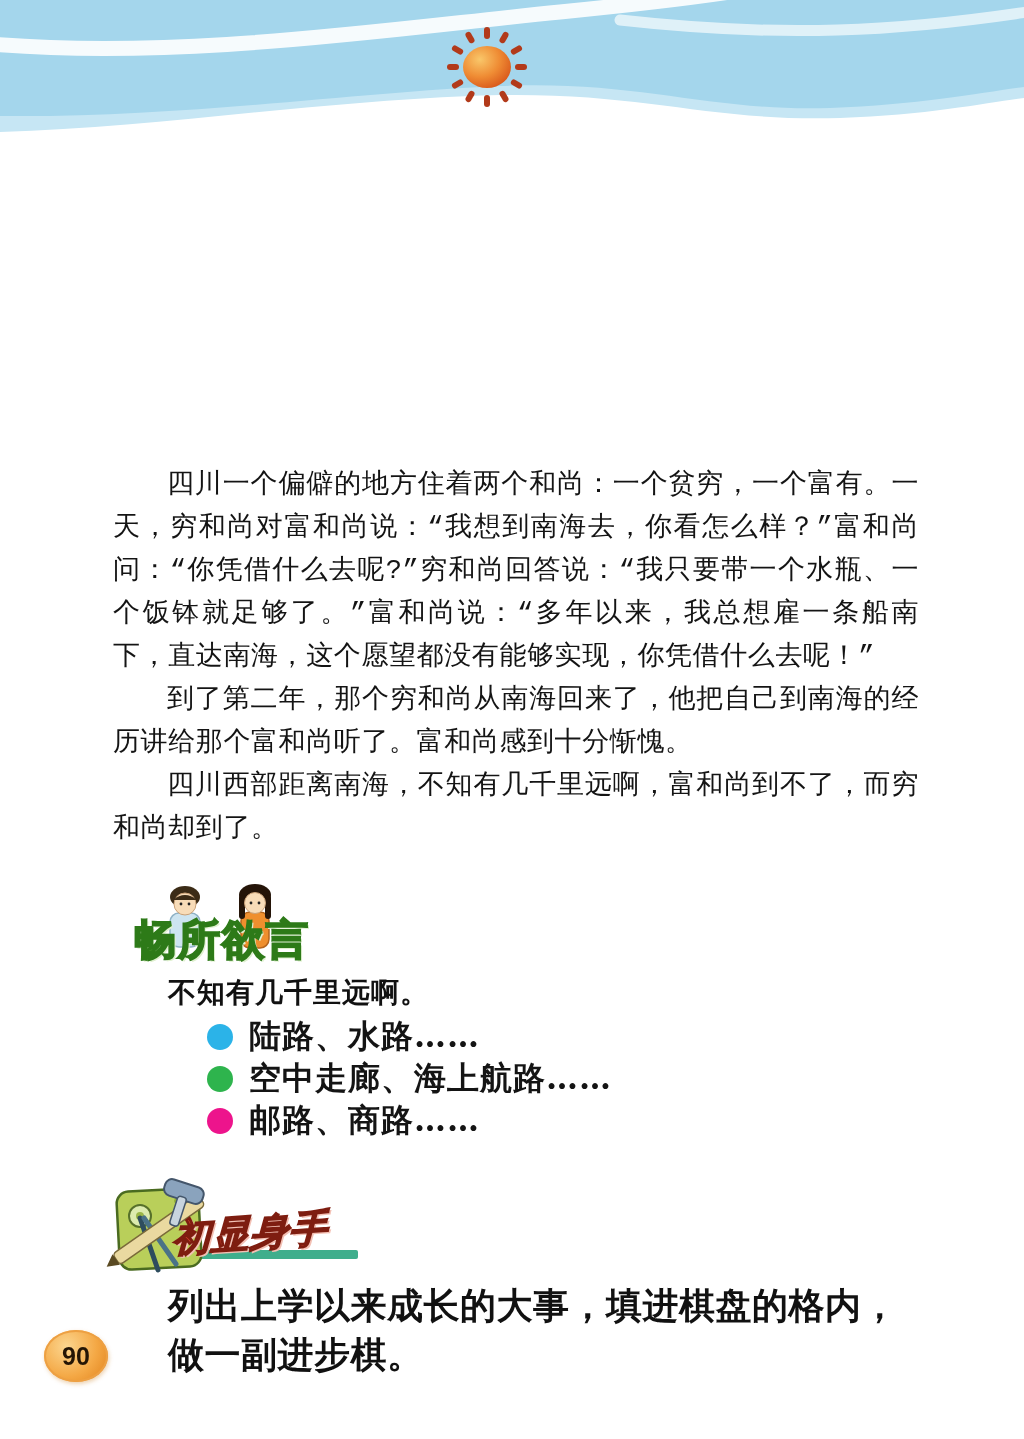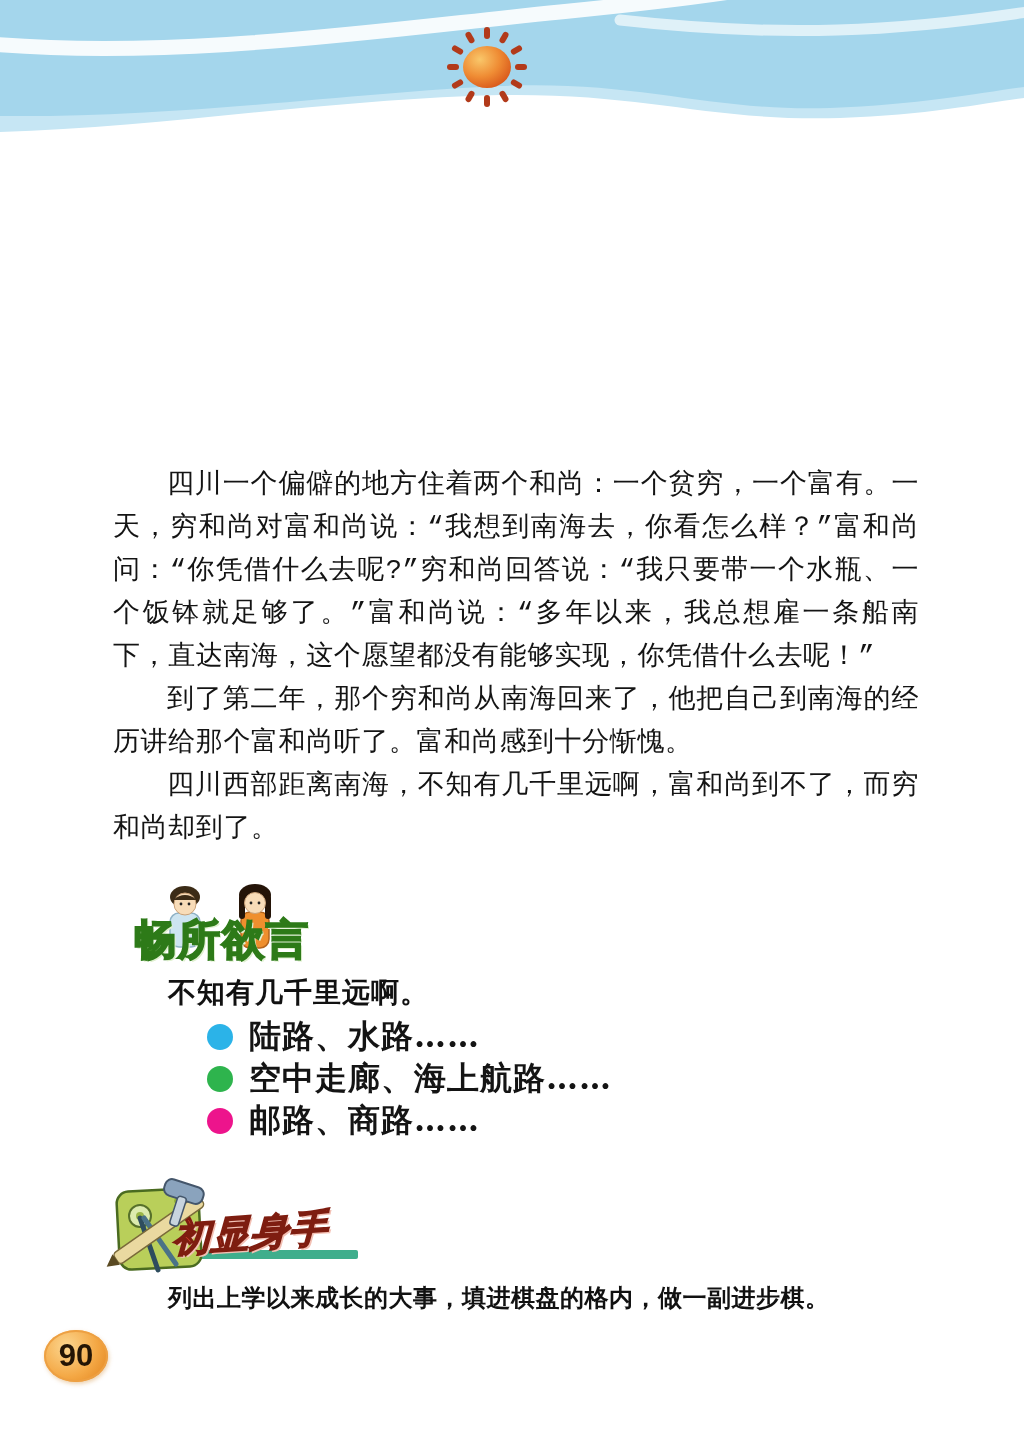--- a/index.html
+++ b/index.html
@@ -57,32 +57,32 @@
     font-family:"Liberation Sans", sans-serif;
     font-size:38px; font-weight:900; font-style:italic; letter-spacing:1px;
     color:#d2402e; -webkit-text-stroke:1.5px #7e1d10;
     text-shadow:2px 2px 0 #f3c0b4;
     transform:rotate(-4deg) skewX(-6deg);
     white-space:nowrap;
   }
   .task {
     position:absolute; left:168px; top:1282px; width:760px;
     font-family:"Liberation Sans", sans-serif;
-    font-size:24px; font-weight:700; color:#111; letter-spacing:0.5px;
+    font-size:36px; font-weight:700; color:#111; letter-spacing:0.5px;
   }
   .page-badge {
     position:absolute; left:44px; top:1330px; width:64px; height:52px;
     border-radius:50%;
     background:radial-gradient(circle at 35% 32%, #fcd68f 0%, #f4a845 55%, #e07f18 100%);
     box-shadow:0 0 0 2px #eda043 inset, 1px 2px 4px rgba(200,120,20,.35);
     display:flex; align-items:center; justify-content:center;
   }
   .page-badge span {
     font-family:"Liberation Sans", sans-serif;
-    font-size:31px; font-weight:700; color:#241505;
+    font-size:25px; font-weight:700; color:#241505;
   }
 </style>
 </head>
 <body>
 
 <div class="page">
 
   <svg class="header-waves" width="1024" height="142" viewBox="0 0 1024 142">
     <defs>
       <radialGradient id="sung" cx="35%" cy="32%" r="75%">

